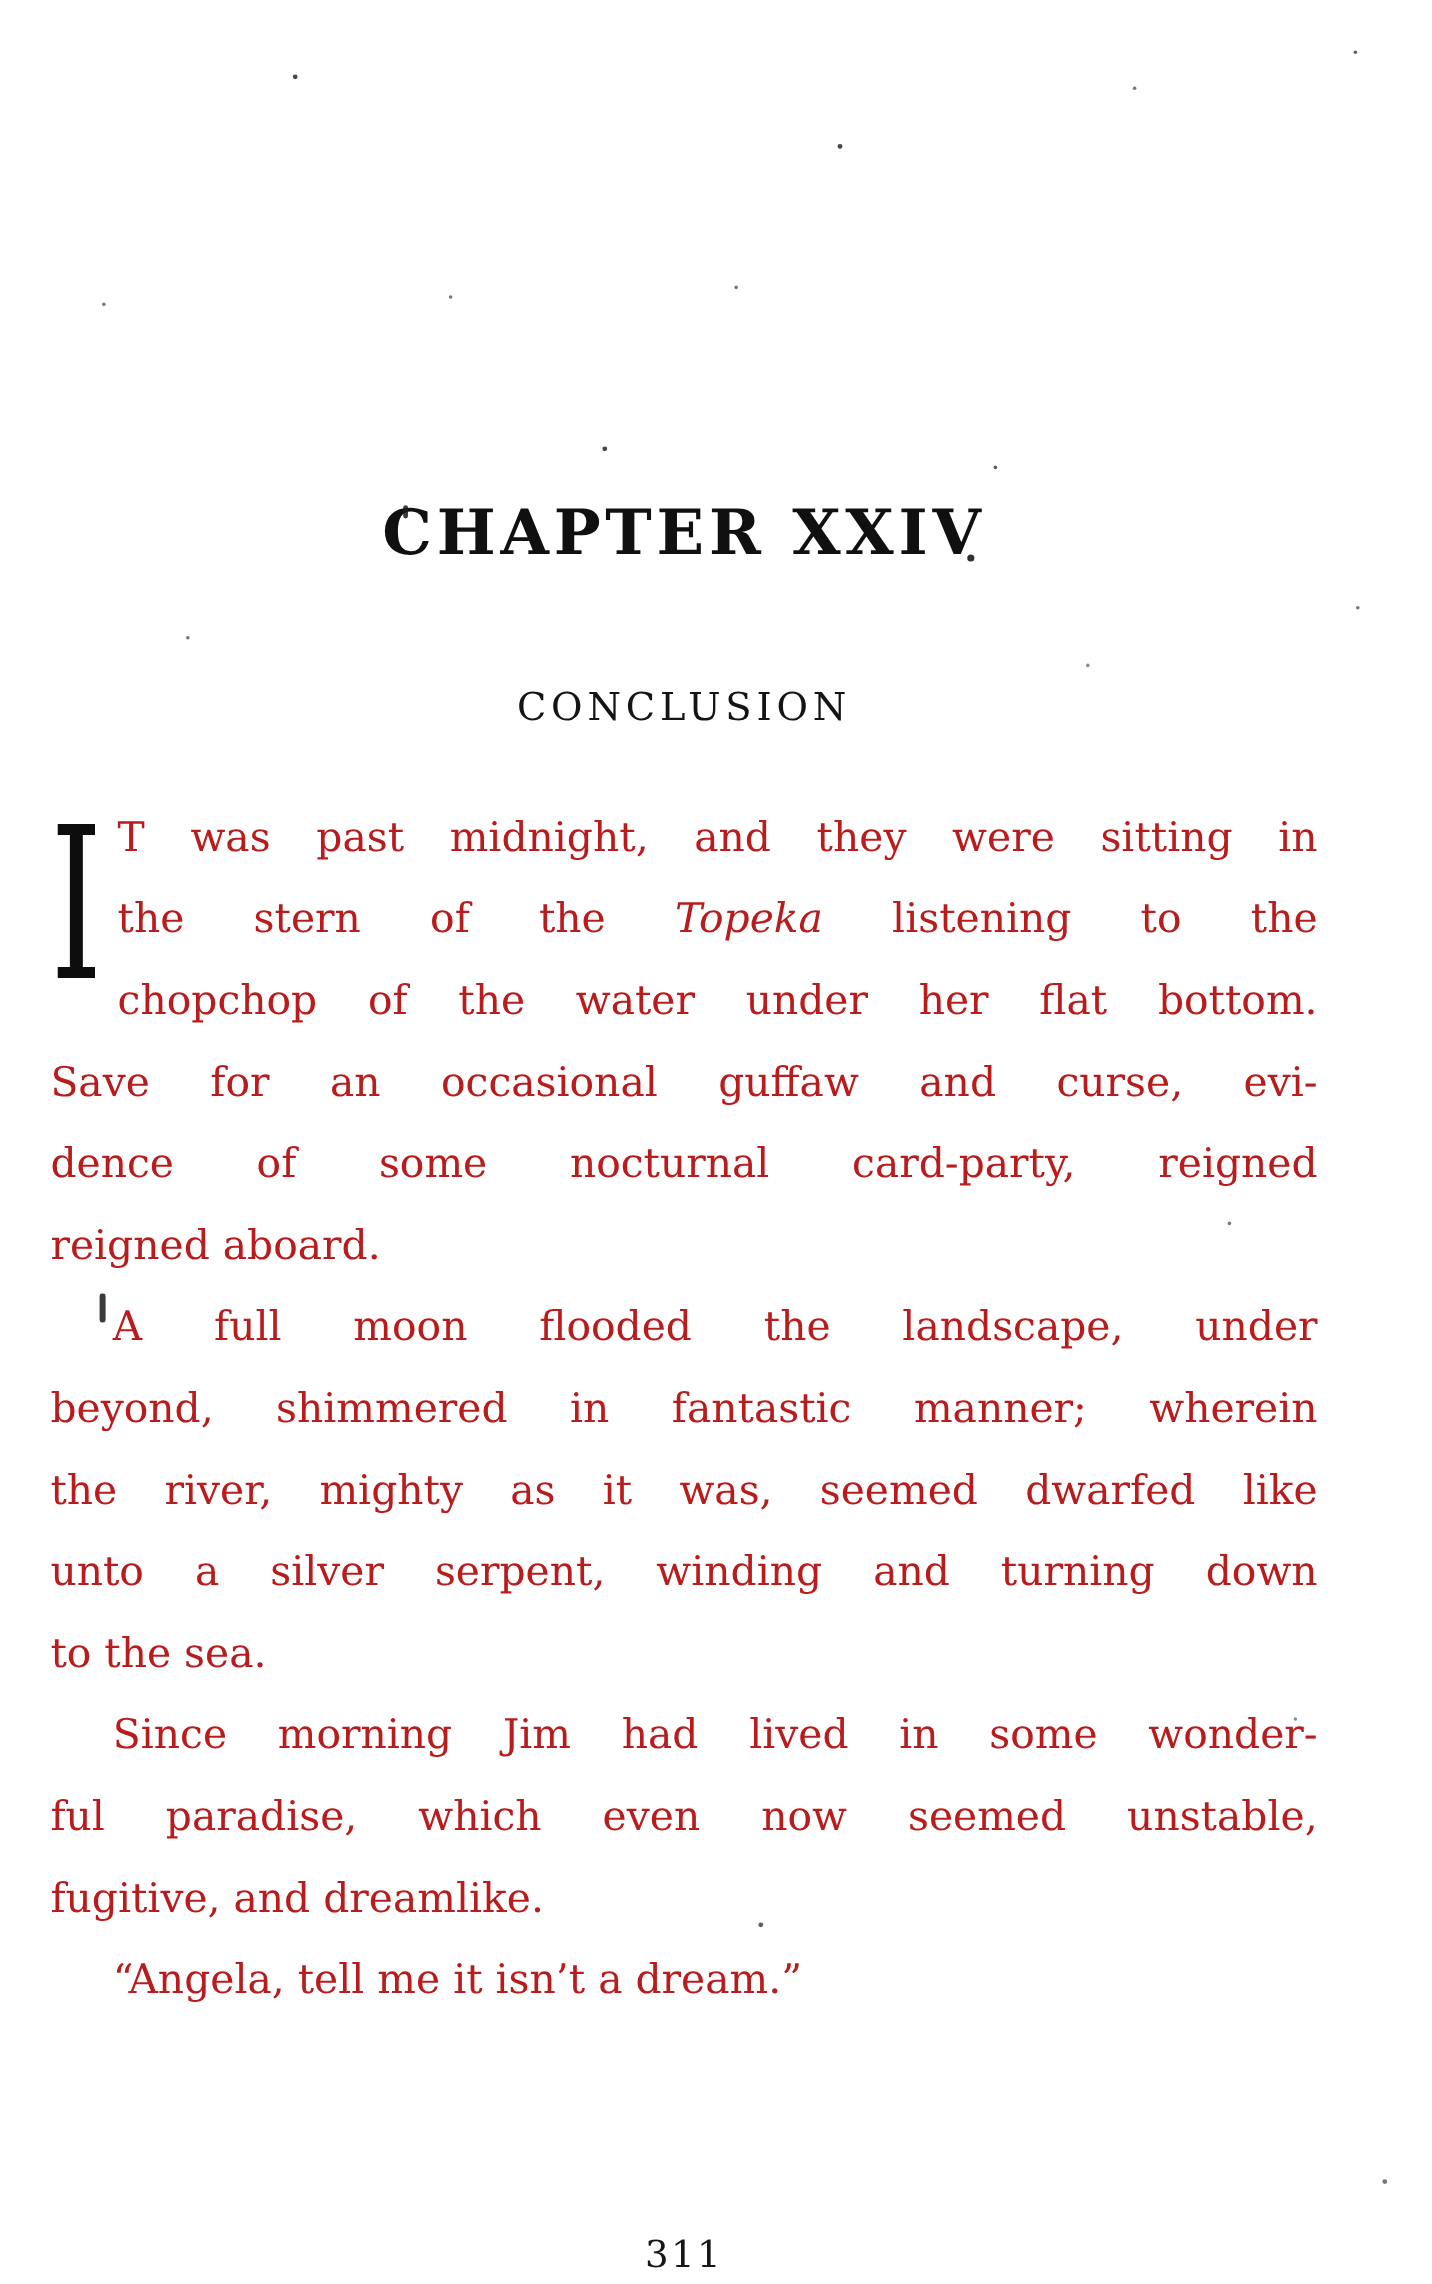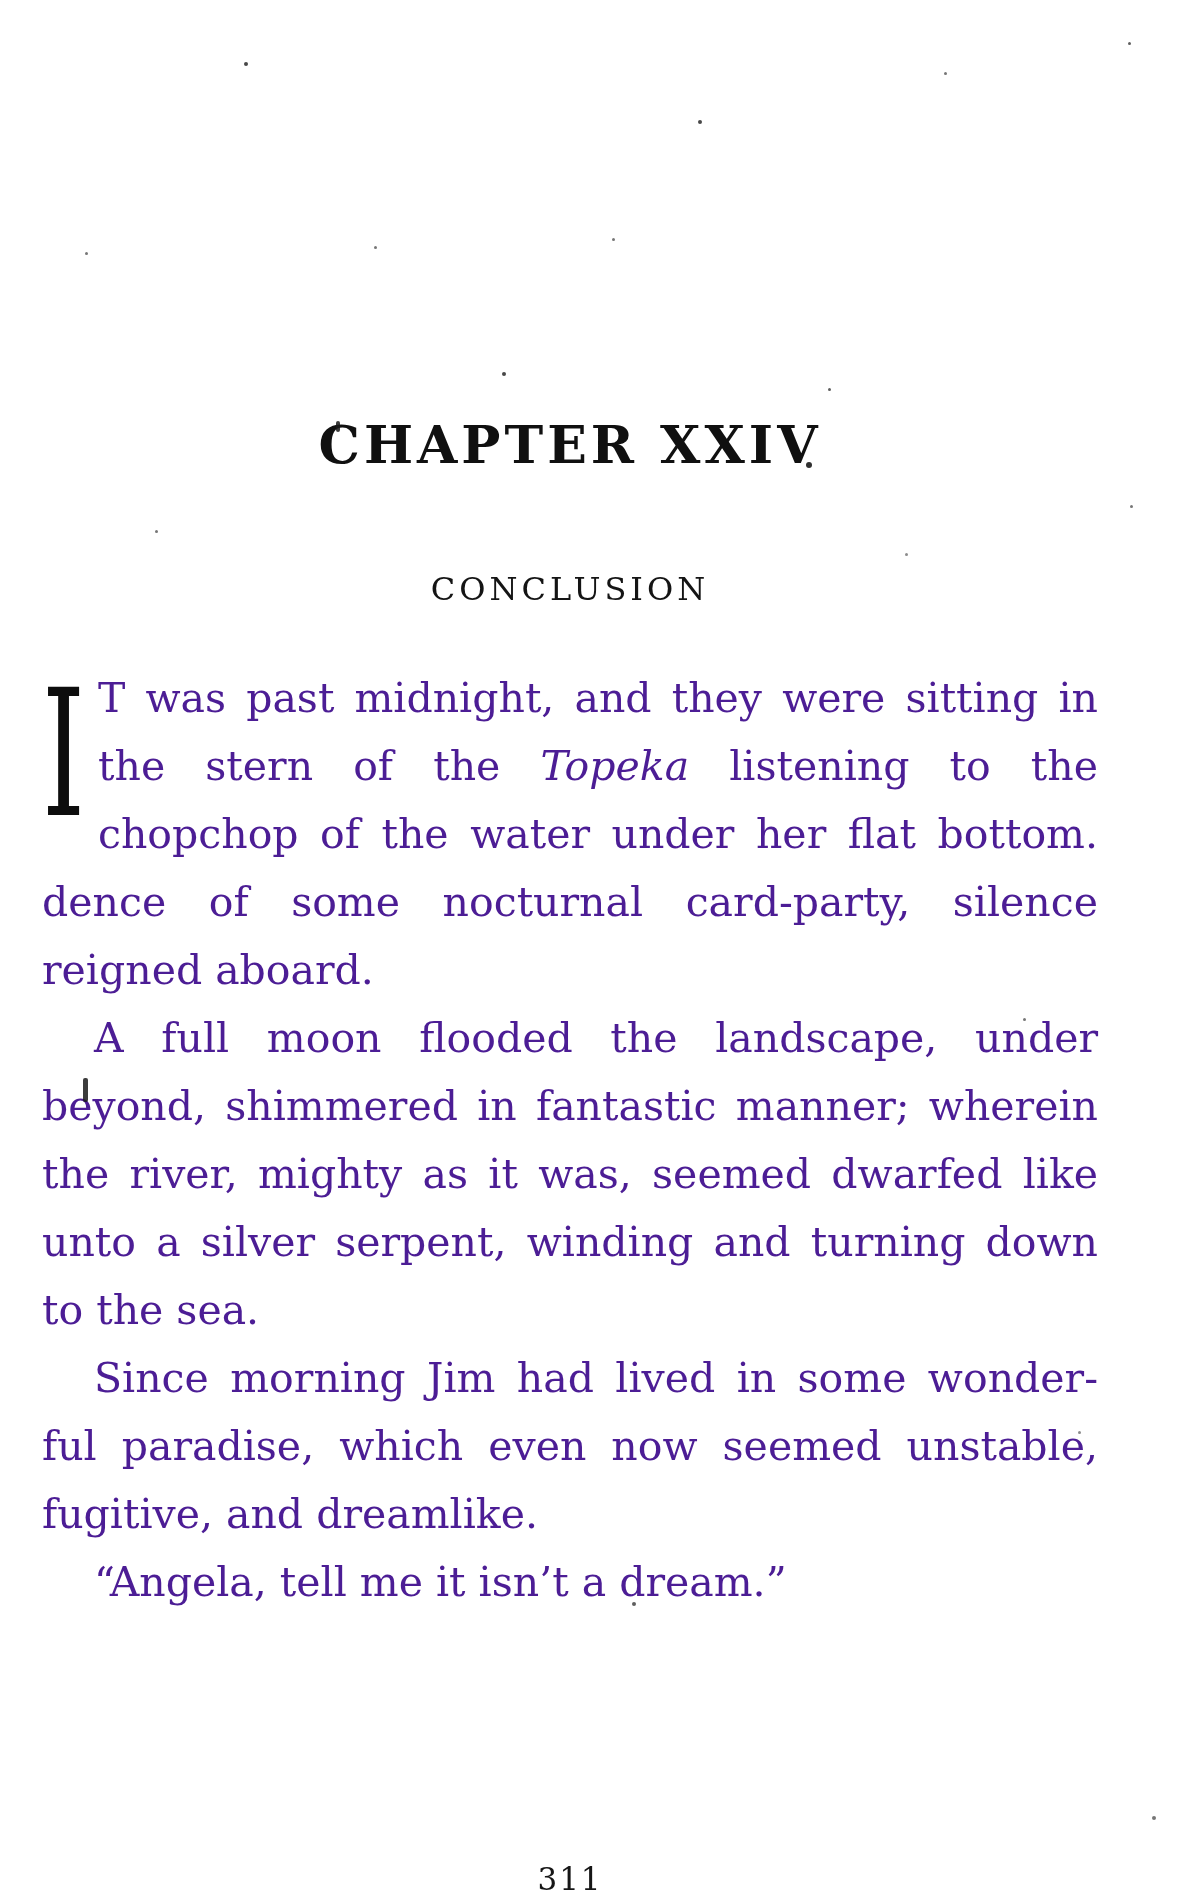--- a/index.html
+++ b/index.html
@@ -61,23 +61,23 @@
     font-size: 176px;
     line-height: 198px;
     font-weight: normal;
     transform: scaleX(0.62);
     transform-origin: left center;
     color: #0d0d0d;
   }
   .line {
     height: 68px;
     line-height: 68px;
-    font-size: 41px;
+    font-size: 34px;
     white-space: nowrap;
-    color: #4c1d95;
+    color: #b91c1c;
   }
   .line.j {
     white-space: normal;
     text-align: justify;
     text-align-last: justify;
   }
   .line.ind {
     text-indent: 52px;
   }
   .line .it {
@@ -111,21 +111,22 @@
   <div class="section-heading">CONCLUSION</div>
 
   <div class="body-block">
     <div class="dropcap">
       <span class="glyph">I</span>
     </div>
 
   <div class="line j"><span>T was past midnight, and they were sitting in</span></div>
       <div class="line j"><span>the stern of the </span><span class="it">Topeka</span><span> listening to the</span></div>
       <div class="line j"><span>chopchop of the water under her flat bottom.</span></div>
-      <div class="line j"><span>dence of some nocturnal card-party, silence</span></div>
+      <div class="line j"><span>Save for an occasional guffaw and curse, evi-</span></div>
+      <div class="line j"><span>dence of some nocturnal card-party, reigned</span></div>
       <div class="line"><span>reigned aboard.</span></div>
       <div class="line j ind"><span>A full moon flooded the landscape, under</span></div>
       <div class="line j"><span>beyond, shimmered in fantastic manner; wherein</span></div>
       <div class="line j"><span>the river, mighty as it was, seemed dwarfed like</span></div>
       <div class="line j"><span>unto a silver serpent, winding and turning down</span></div>
       <div class="line"><span>to the sea.</span></div>
       <div class="line j ind"><span>Since morning Jim had lived in some wonder-</span></div>
       <div class="line j"><span>ful paradise, which even now seemed unstable,</span></div>
       <div class="line"><span>fugitive, and dreamlike.</span></div>
       <div class="line ind"><span>“Angela, tell me it isn’t a dream.”</span></div>

